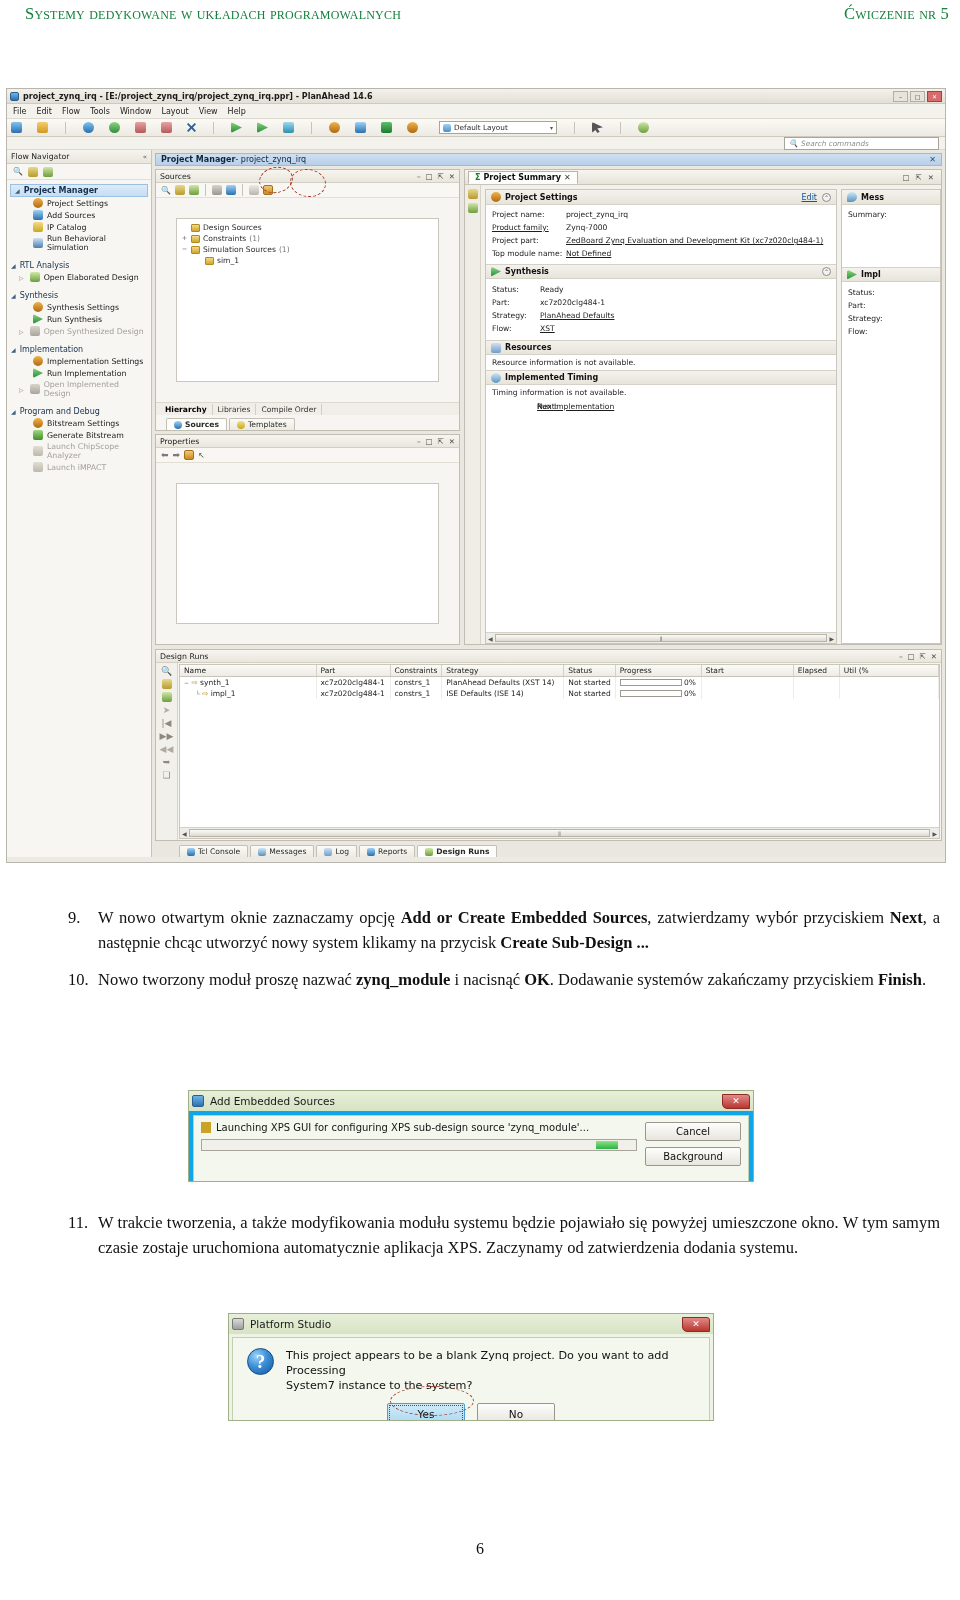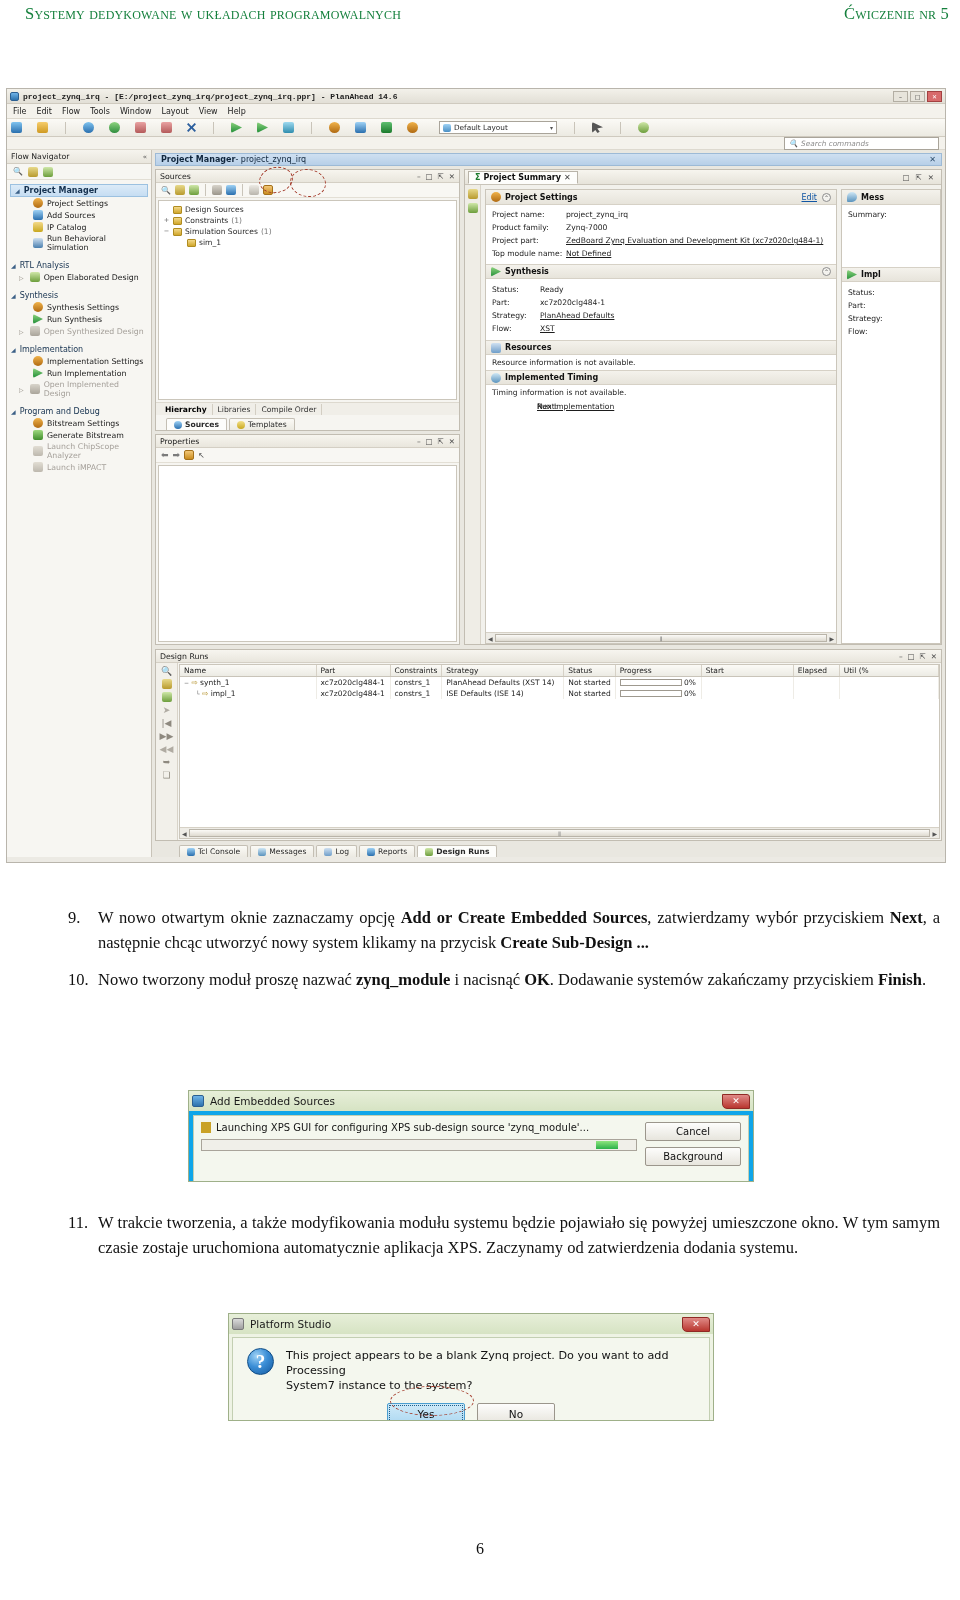--- a/index.html
+++ b/index.html
@@ -40,21 +40,21 @@
   .titlebar {
     height:15px; background:linear-gradient(#f3f1ea,#e2dfd6);
     display:flex; align-items:center; gap:4px; padding:0 3px;
     border-bottom:1px solid #cfcabf;
   }
   .tb-ico {
     width:9px;height:9px;border-radius:2px;
     background:linear-gradient(#6fb3e8,#2d72ad);
     border:1px solid #2b5f92; flex:0 0 auto;
   }
-  .tb-title { font-weight:bold; font-size:8px; color:#1b1b1b; white-space:nowrap;font-family:Liberation Mono, monospace;}
+  .tb-title { font-weight:bold; font-size:8px; color:#1b1b1b; white-space:nowrap;}
   .tb-btns { margin-left:auto; display:flex; gap:2px; }
   .tb-btn {
     width:15px;height:11px;border:1px solid #b3aea3;background:#e7e4db;
     font-size:6px;line-height:9px;text-align:center;color:#333;
   }
   .tb-btn.cl { background:#d86b6b; border-color:#a34141; color:#fff; }
 
   .menubar {
     height:15px; background:#f4f2ec; display:flex; align-items:center;
     gap:10px; padding:0 6px; border-bottom:1px solid #ddd9cf; font-size:8px;
@@ -128,21 +128,21 @@
 
   .col-left{width:305px;display:flex;flex-direction:column;gap:3px;}
   .card{background:#f6f5f1;border:1px solid #c2bdb2;display:flex;flex-direction:column;}
   .card-hdr{
     height:13px;background:linear-gradient(#f7f5ef,#e9e6dd);border-bottom:1px solid #d4cfc4;
     display:flex;align-items:center;padding:0 4px;font-size:7.8px;color:#1c1c1c;
   }
   .card-hdr .ctl{margin-left:auto;display:flex;gap:5px;color:#4a4a4a;font-size:7.4px;}
   .card-tools{height:15px;display:flex;align-items:center;gap:4px;padding:0 5px;
               border-bottom:1px solid #e3dfd5;background:#f8f7f3;}
-  .tree{flex:1;background:#fff;border:1px solid #cbc6bb;margin:2px;padding:3px 4px;
+  .tree{flex:1;background:#fff;border:1px solid #cbc6bb;margin:20px;padding:3px 4px;
         font-size:7.6px;line-height:11px;overflow:hidden;}
   .tr{display:flex;align-items:center;gap:3px;white-space:nowrap;}
   .tr .exp{width:7px;text-align:center;color:#666;font-size:6.5px;}
   .tr .cnt{color:#777;}
   .tabs-row{height:13px;display:flex;align-items:flex-end;gap:0;padding:0 4px;
             font-size:7.6px;background:#f0eee8;border-top:1px solid #ddd9cf;}
   .tabs-row .t{padding:1px 5px;color:#333;border-right:1px solid #d3cec3;}
   .tabs-row .t.on{font-weight:bold;color:#000;}
   .bot-tabs{height:15px;display:flex;align-items:flex-end;padding-left:10px;gap:2px;}
   .btab{
@@ -564,21 +564,21 @@
                     <span class="lnk">Edit</span>
                     <span class="circ">⌃</span>
                   </span>
                 </div>
                 <div id="pskv" style="padding:3px 0 4px 0;">
                     <div class="kv">
                       <span class="k" style="width: 74px;">Project name:</span>
                       <span class="v">project_zynq_irq</span>
                     </div>
                     <div class="kv">
-                      <span class="k" style="width: 74px;">Product family:</span>
+                      <span class="k" style="width: 74px; text-decoration: underline;">Product family:</span>
                       <span class="v">Zynq-7000</span>
                     </div>
                     <div class="kv">
                       <span class="k" style="width: 74px;">Project part:</span>
                       <span class="v lnk">ZedBoard Zynq Evaluation and Development Kit (xc7z020clg484-1)</span>
                     </div>
                     <div class="kv">
                       <span class="k" style="width: 74px;">Top module name:</span>
                       <span class="v lnk">Not Defined</span>
                     </div>

